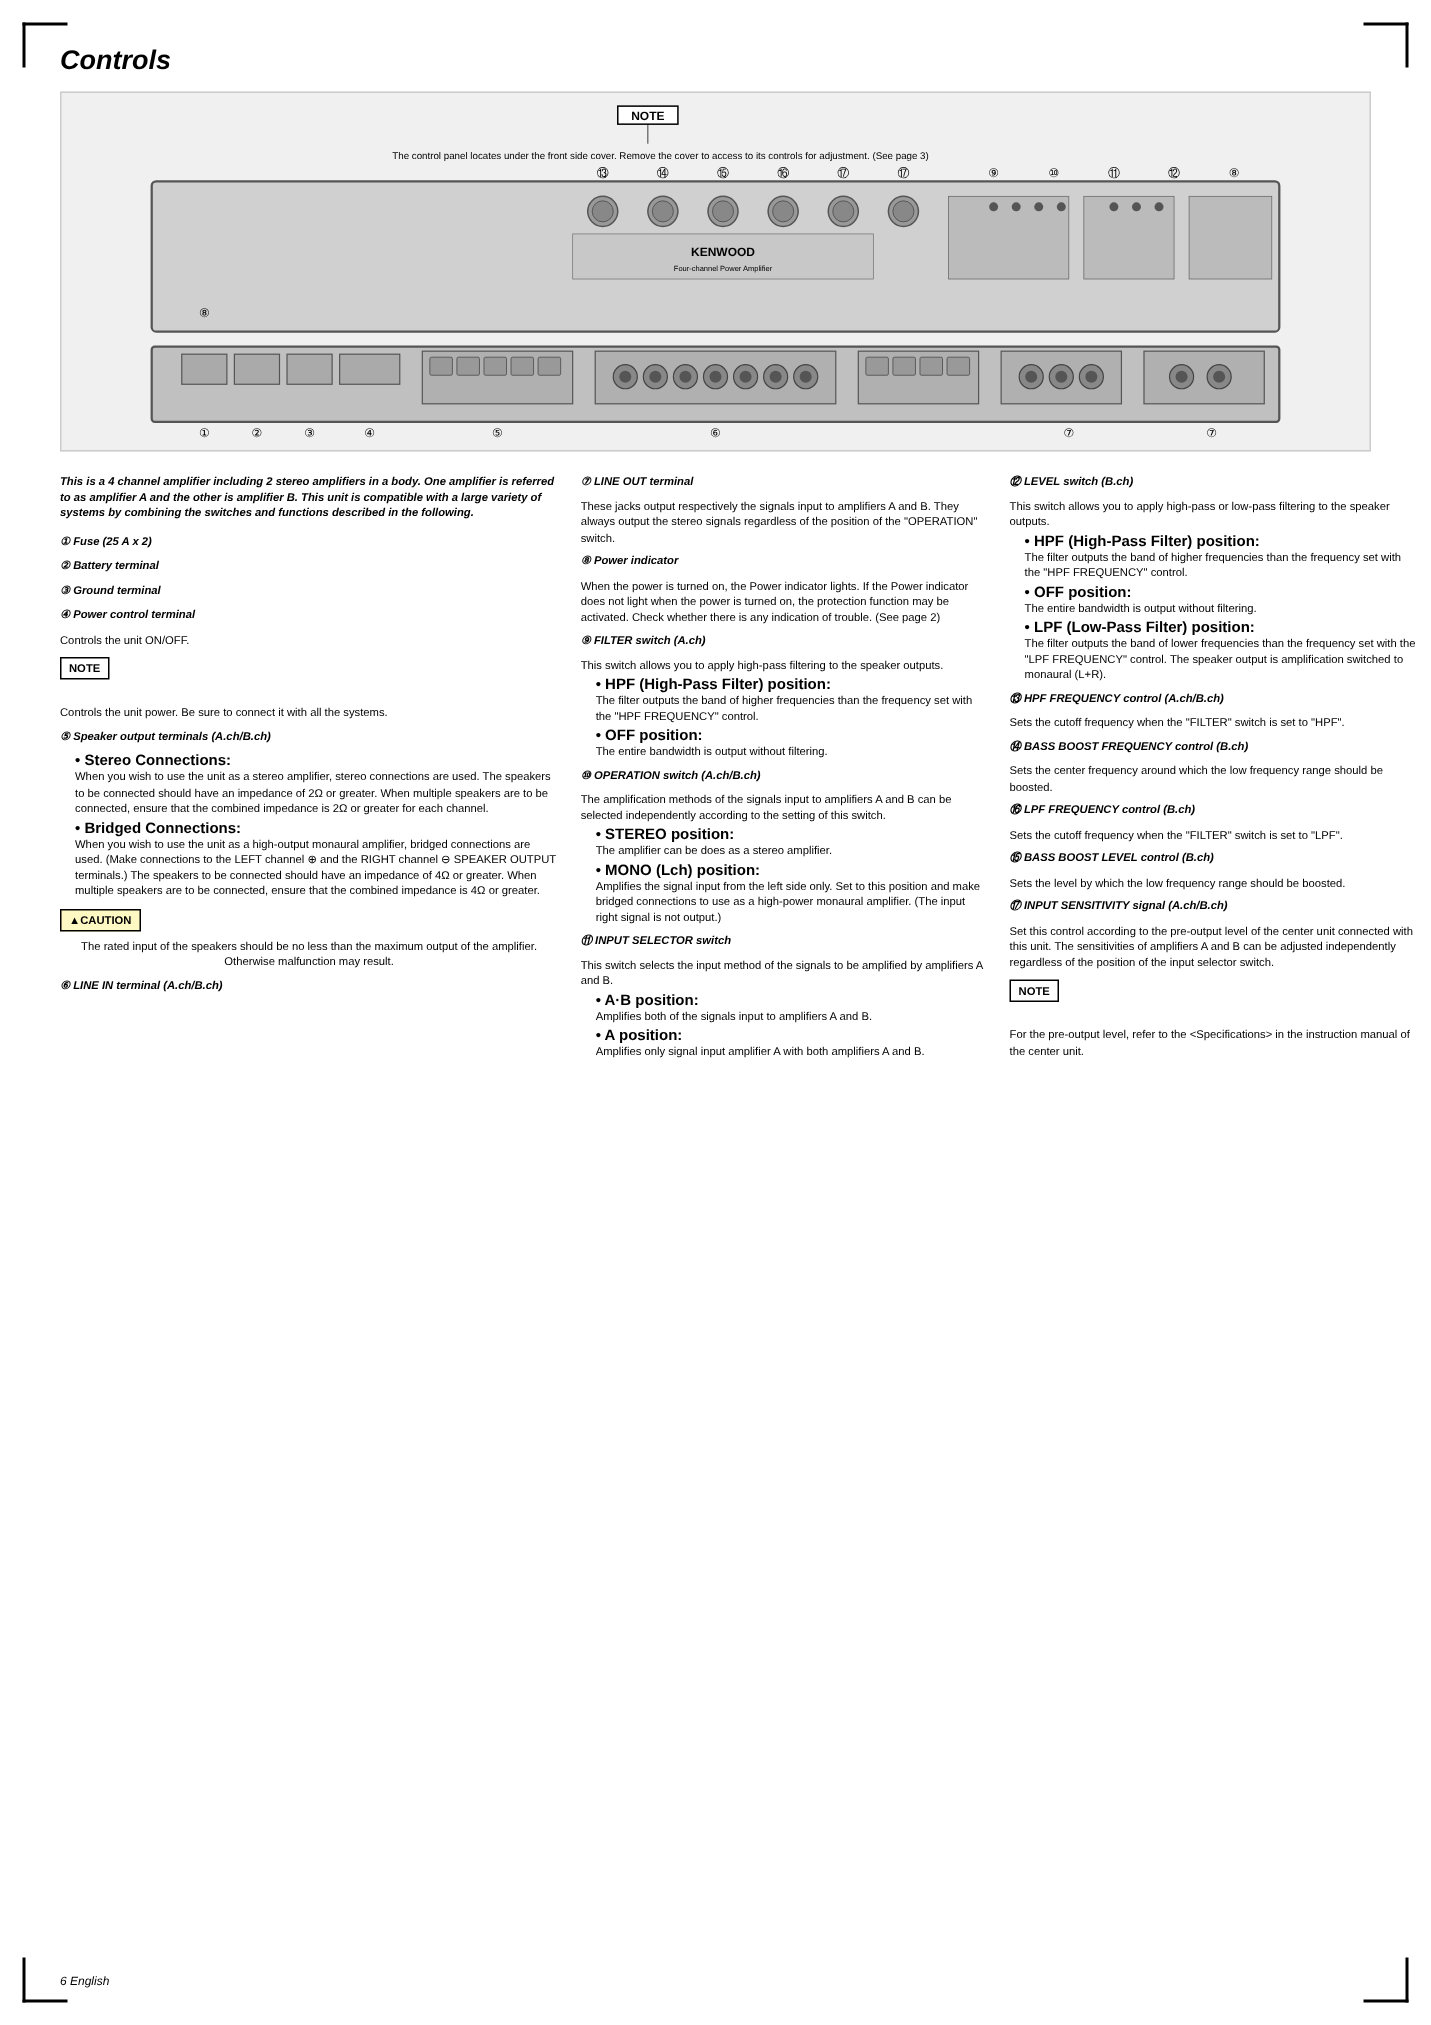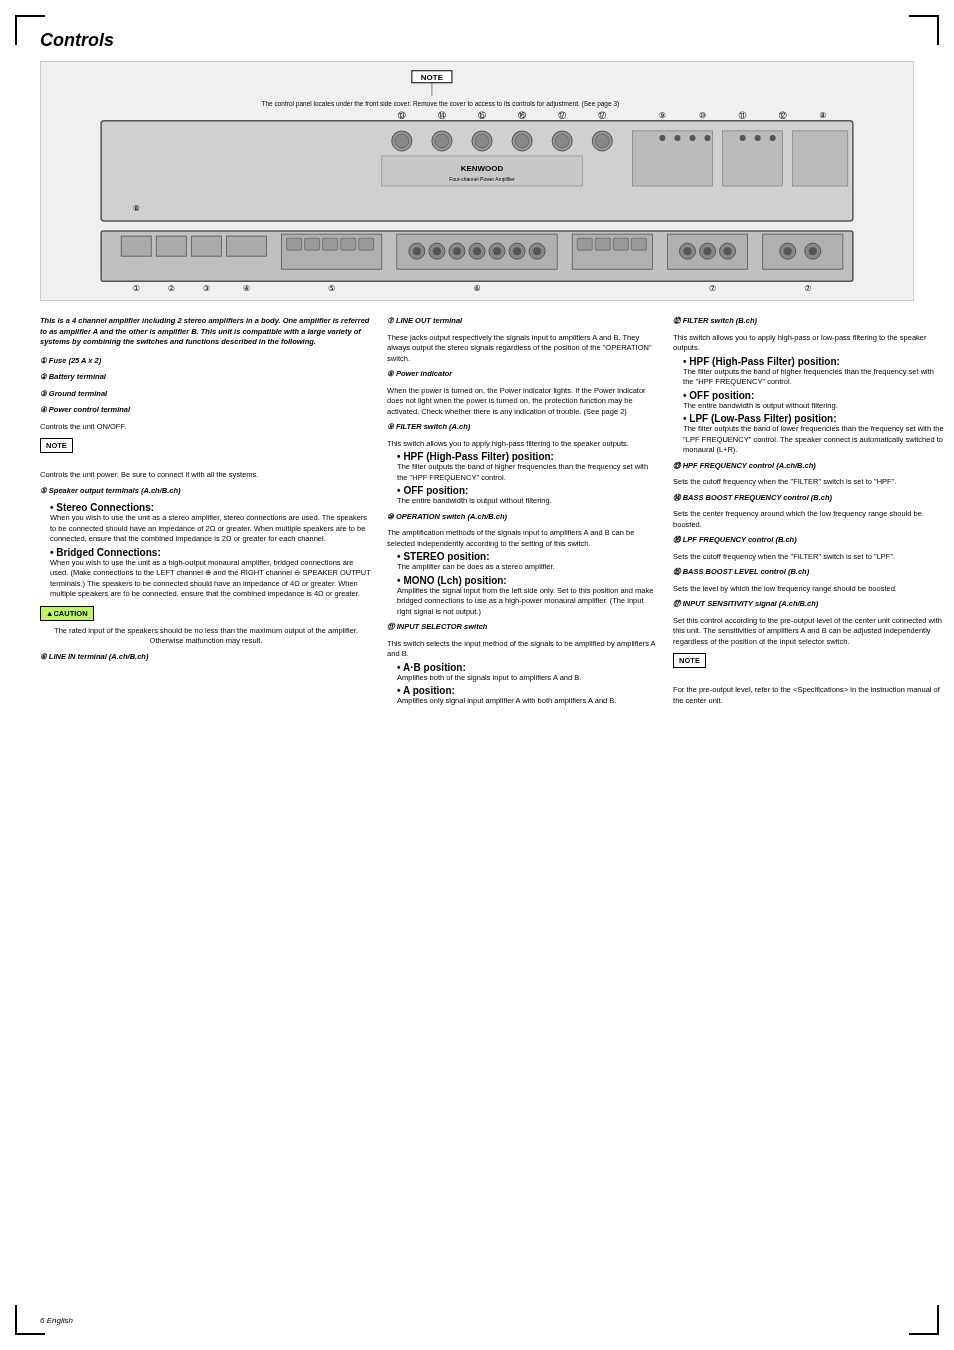--- a/index.html
+++ b/index.html
@@ -126,21 +126,21 @@
       margin: 3px 0;
     }
 
     .caution-inline {
       border: 1px solid #000;
       padding: 2px 5px;
       font-weight: bold;
       font-size: 7.5px;
       display: inline-block;
       margin: 3px 0;
-      background: #bef264;
+      background: #fef9c3;
     }
 
     .caution-content {
       font-size: 7.5px;
       line-height: 1.4;
       margin-top: 2px;
       text-align: center;
     }
 
     .note-content {
@@ -410,34 +410,34 @@
         <div class="sub-item">
           <p class="sub-item-header">• A position:</p>
           <p class="item-text">Amplifies only signal input amplifier A with both amplifiers A and B.</p>
         </div>
       </div>
     </div>
 
     <div class="col-right">
       <div class="item-block">
         <p class="item">
-          <span class="item-number">⑫ </span><span class="item-header">FILTER switch (B.ch)</span>
+          <span class="item-number">⑫ </span><span class="item-header">LEVEL switch (B.ch)</span>
         </p>
         <p class="item-text">This switch allows you to apply high-pass or low-pass filtering to the speaker outputs.</p>
         <div class="sub-item">
           <p class="sub-item-header">• HPF (High-Pass Filter) position:</p>
           <p class="item-text">The filter outputs the band of higher frequencies than the frequency set with the "HPF FREQUENCY" control.</p>
         </div>
         <div class="sub-item">
           <p class="sub-item-header">• OFF position:</p>
           <p class="item-text">The entire bandwidth is output without filtering.</p>
         </div>
         <div class="sub-item">
           <p class="sub-item-header">• LPF (Low-Pass Filter) position:</p>
-          <p class="item-text">The filter outputs the band of lower frequencies than the frequency set with the "LPF FREQUENCY" control. The speaker connect is automatically switched to monaural (L+R).</p>
+          <p class="item-text">The filter outputs the band of lower frequencies than the frequency set with the "LPF FREQUENCY" control. The speaker output is amplification switched to monaural (L+R).</p>
         </div>
       </div>
 
       <div class="item-block">
         <p class="item">
           <span class="item-number">⑬ </span><span class="item-header">HPF FREQUENCY control  (A.ch/B.ch)</span>
         </p>
         <p class="item-text">Sets the cutoff frequency when the "FILTER" switch is set to "HPF".</p>
       </div>
 

